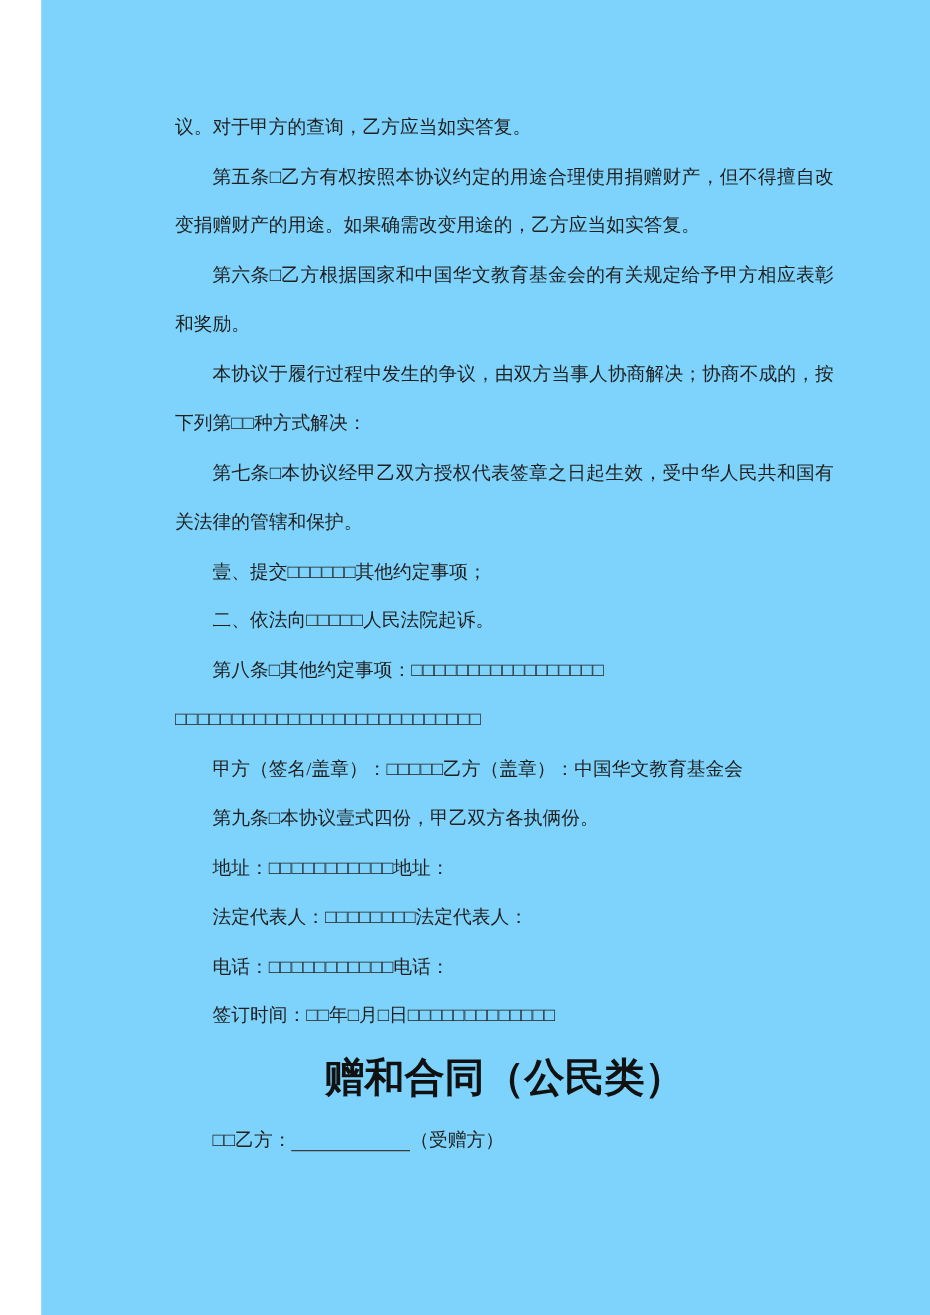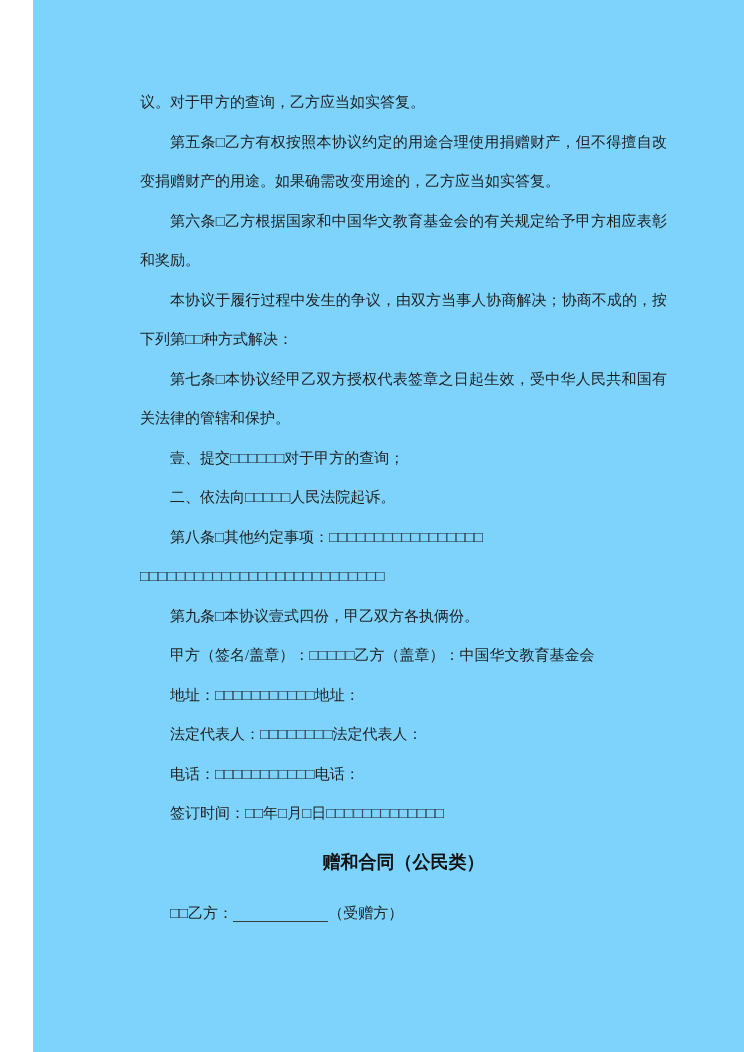--- a/index.html
+++ b/index.html
@@ -21,21 +21,21 @@
     width: 527px;
     color: #1f1f1f;
     font-size: 15px;
     line-height: 39.5px;
     text-align: justify;
   }
   .ln { margin: 0; }
   .ind { text-indent: 2em; }
   .title {
     margin: 2px 0 6px 0;
-    font-size: 18px;
+    font-size: 32px;
     font-weight: bold;
     line-height: 52px;
     text-align: center;
     text-indent: 0;
     color: #111;
   }
   .party { margin-top: 6px; }
   .blank {
     display: inline-block;
     width: 95px;
@@ -47,26 +47,26 @@
 </head>
 <body>
 
 <div class="page">
   <div class="doc">
     <p class="ln">议。对于甲方的查询，乙方应当如实答复。</p>
     <p class="ln ind">第五条□乙方有权按照本协议约定的用途合理使用捐赠财产，但不得擅自改变捐赠财产的用途。如果确需改变用途的，乙方应当如实答复。</p>
     <p class="ln ind">第六条□乙方根据国家和中国华文教育基金会的有关规定给予甲方相应表彰和奖励。</p>
     <p class="ln ind">本协议于履行过程中发生的争议，由双方当事人协商解决；协商不成的，按下列第□□种方式解决：</p>
     <p class="ln ind">第七条□本协议经甲乙双方授权代表签章之日起生效，受中华人民共和国有关法律的管辖和保护。</p>
-    <p class="ln ind">壹、提交□□□□□□对于甲方的查询；</p>
+    <p class="ln ind">壹、提交□□□□□□其他约定事项；</p>
     <p class="ln ind">二、依法向□□□□□人民法院起诉。</p>
     <p class="ln ind">第八条□其他约定事项：□□□□□□□□□□□□□□□□□</p>
     <p class="ln">□□□□□□□□□□□□□□□□□□□□□□□□□□□</p>
+    <p class="ln ind">甲方（签名/盖章）：□□□□□乙方（盖章）：中国华文教育基金会</p>
     <p class="ln ind">第九条□本协议壹式四份，甲乙双方各执俩份。</p>
-    <p class="ln ind">甲方（签名/盖章）：□□□□□乙方（盖章）：中国华文教育基金会</p>
     <p class="ln ind">地址：□□□□□□□□□□□地址：</p>
     <p class="ln ind">法定代表人：□□□□□□□□法定代表人：</p>
     <p class="ln ind">电话：□□□□□□□□□□□电话：</p>
     <p class="ln ind">签订时间：□□年□月□日□□□□□□□□□□□□□</p>
 
     <h1 class="title">赠和合同（公民类）</h1>
 
     <p class="ln ind">
       <span>□□乙方：</span><span class="blank"></span><span>（受赠方）</span>
     </p>

